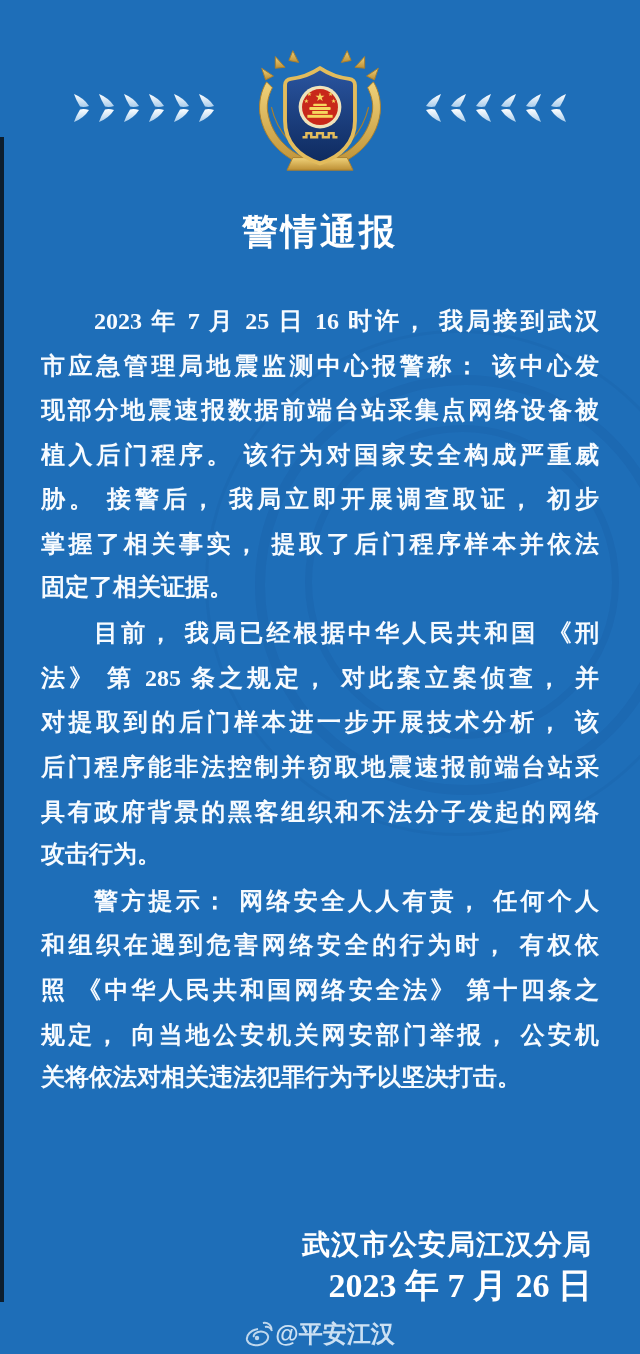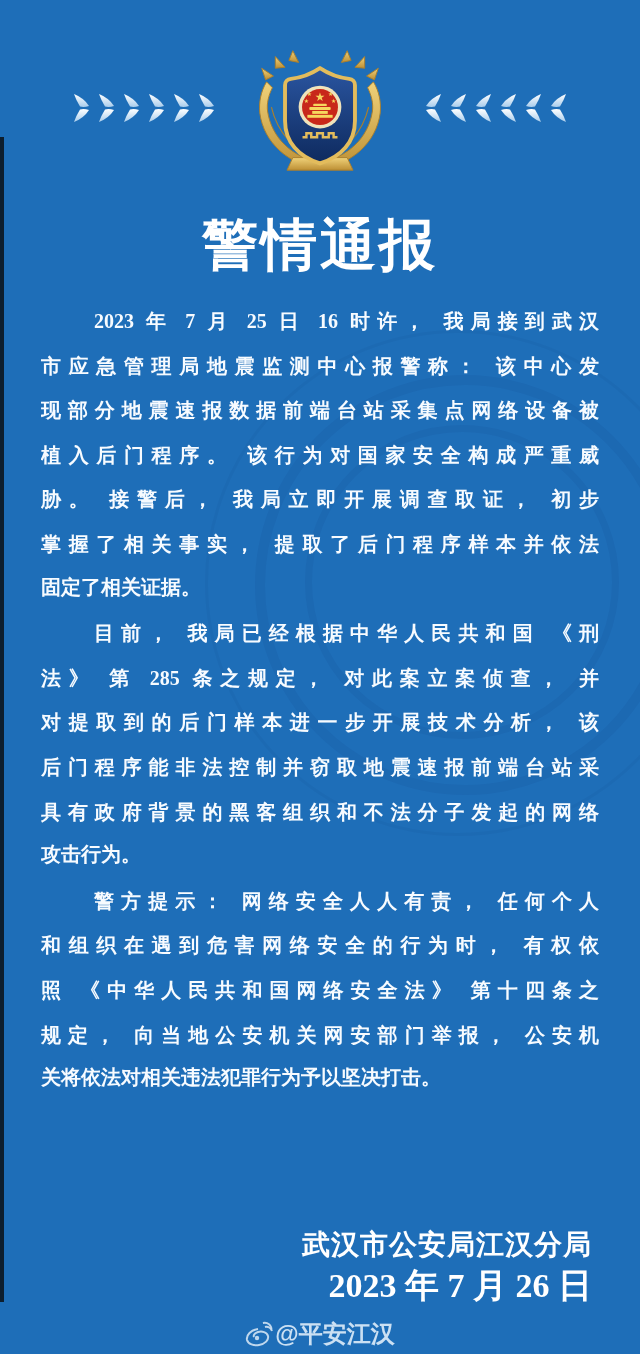--- a/index.html
+++ b/index.html
@@ -16,26 +16,26 @@
   
   .edge-strip{position:absolute;left:0;top:137px;width:4px;height:1165px;
     background:rgba(10,12,16,0.82);}
   
   .badge{position:absolute;left:252px;top:46px;width:136px;height:128px;}
   .chev{position:absolute;top:93px;width:150px;height:30px;}
   .chev-left{left:74px;}
   .chev-right{left:416px;transform:scaleX(-1);}
   .title{
     position:absolute;left:0;top:208px;width:100%;text-align:center;
-    color:#ffffff;font-size:56px;font-weight:bold;letter-spacing:3px;
+    color:#ffffff;font-size:36px;font-weight:bold;letter-spacing:3px;
   }
   
   .body-text{
     position:absolute;left:41px;top:299px;width:558px;
-    color:#f7fbff;font-size:20px;font-weight:600;
+    color:#f7fbff;font-size:24px;font-weight:600;
     font-family:"Liberation Serif","DejaVu Serif",serif;
   }
   .line{
     height:44.6px;line-height:44.6px;
     text-align:justify;text-align-last:justify;text-justify:inter-character;
     overflow:hidden;white-space:normal;
   }
   .line.indent{text-indent:53px;}
   .line.end{text-align-last:left;font-family:Liberation Mono, monospace;}
   

